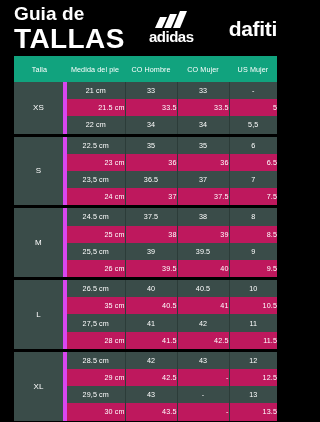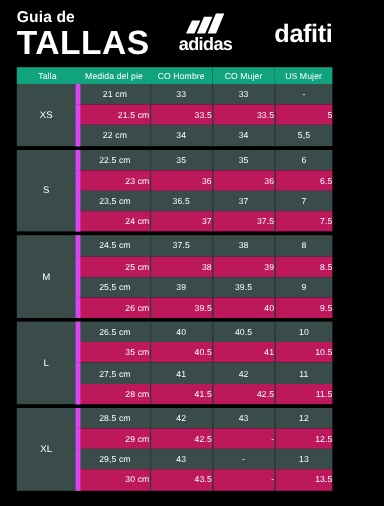--- a/index.html
+++ b/index.html
@@ -13,21 +13,21 @@
 
   
   .header{
     position:relative;
     height:56px;
     display:flex;align-items:center;justify-content:space-between;
     padding:0 14px 0 14px;
     box-sizing:border-box;
   }
   .title-block{color:#ffffff;line-height:1.0;}
-  .title-small{font-size:13px;font-weight:700;letter-spacing:.1px;display:block;margin-bottom:2px;}
+  .title-small{font-size:19px;font-weight:700;letter-spacing:.1px;display:block;margin-bottom:2px;}
   .title-big{font-size:28px;font-weight:700;letter-spacing:.4px;display:block;}
 
   .logos{display:flex;align-items:center;gap:24px;}
 
   .adidas{position:relative;width:56px;height:34px;}
   .adidas svg{display:block;}
   .dafiti{color:#fff;font-size:21px;font-weight:700;letter-spacing:-.3px;line-height:1;}
 
   
   .table-wrap{
@@ -36,21 +36,21 @@
   table{
     width:263px;
     border-collapse:collapse;
     table-layout:fixed;
   }
   thead th{
     background:#11a37e;
     color:#ffffff;
     font-size:7.2px;
     font-weight:400;
-    height:14px;
+    height:26px;
     text-align:center;
     vertical-align:middle;
     letter-spacing:.1px;
     padding:0;
   }
   col.c-talla{width:51px;}
   col.c-med{width:60px;}
   col.c-coh{width:52px;}
   col.c-com{width:52px;}
   col.c-usm{width:48px;}

